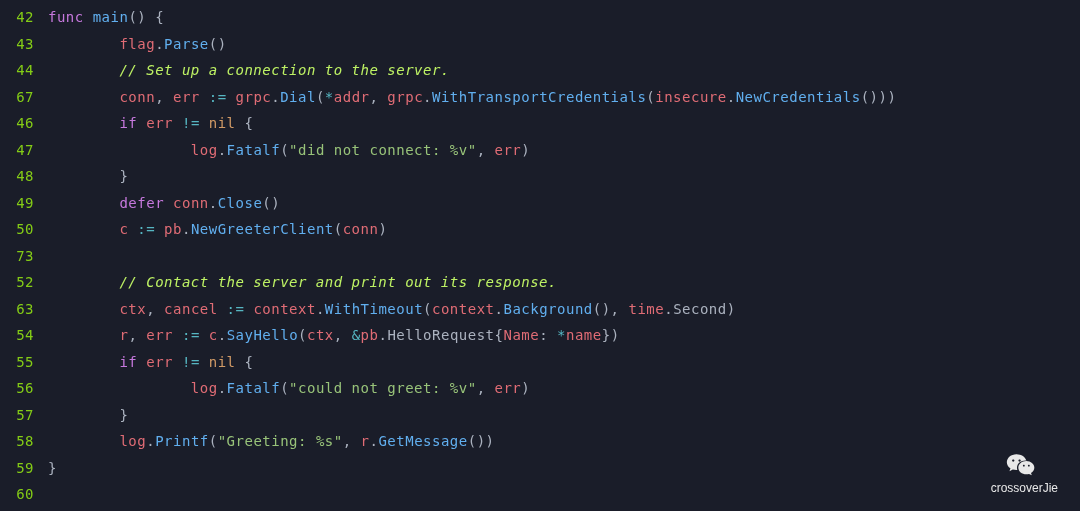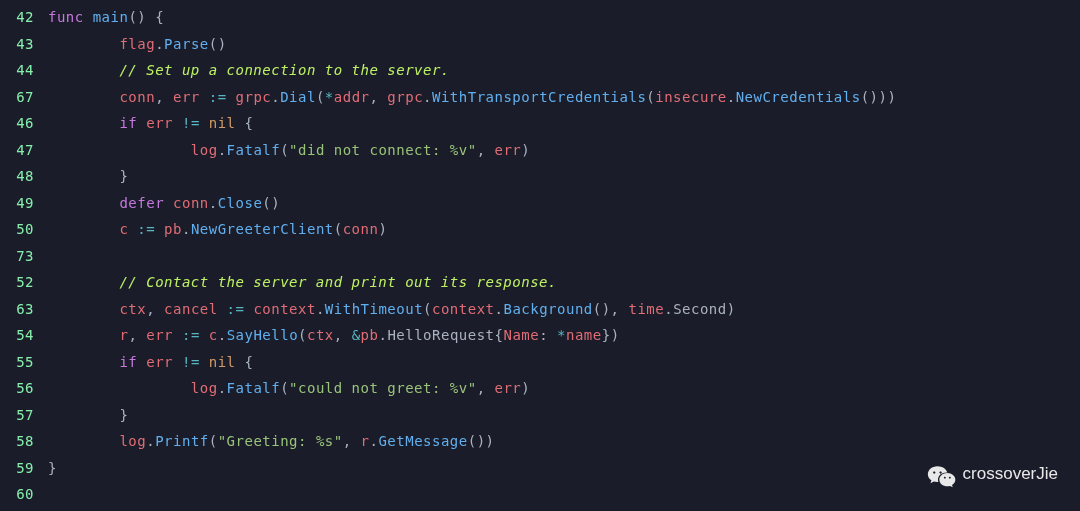--- a/index.html
+++ b/index.html
@@ -19,21 +19,21 @@
       letter-spacing: 0.5px;
     }
     .editor {
       display: flex;
       padding-top: 4px;
     }
     .gutter {
       width: 48px;
       text-align: right;
       padding-right: 14px;
-      color: #86efac;
+      color: #84cc16;
       user-select: none;
       flex-shrink: 0;
     }
     .line-number {
       height: 26.5px;
       line-height: 26.5px;
     }
     .code {
       flex: 1;
     }
@@ -50,24 +50,26 @@
     .op { color: #56b6c2; }
     .param { color: #d19a66; }
     .punc { color: #abb2bf; }
     .plain { color: #abb2bf; }
     
     .watermark {
       position: absolute;
       bottom: 16px;
       right: 22px;
       display: flex;
+      align-items: center;
       color: #e8e8e8;
       font-family: -apple-system, BlinkMacSystemFont, 'Segoe UI', sans-serif;
-      font-size: 17px;
+      font-size: 12px;
       letter-spacing: 0;
+      flex-direction: column;
     }
     .watermark svg {
       width: 30px;
       height: 26px;
       margin-right: 6px;
       fill: #e8e8e8;
     }
   </style>
 </head>
 <body>

